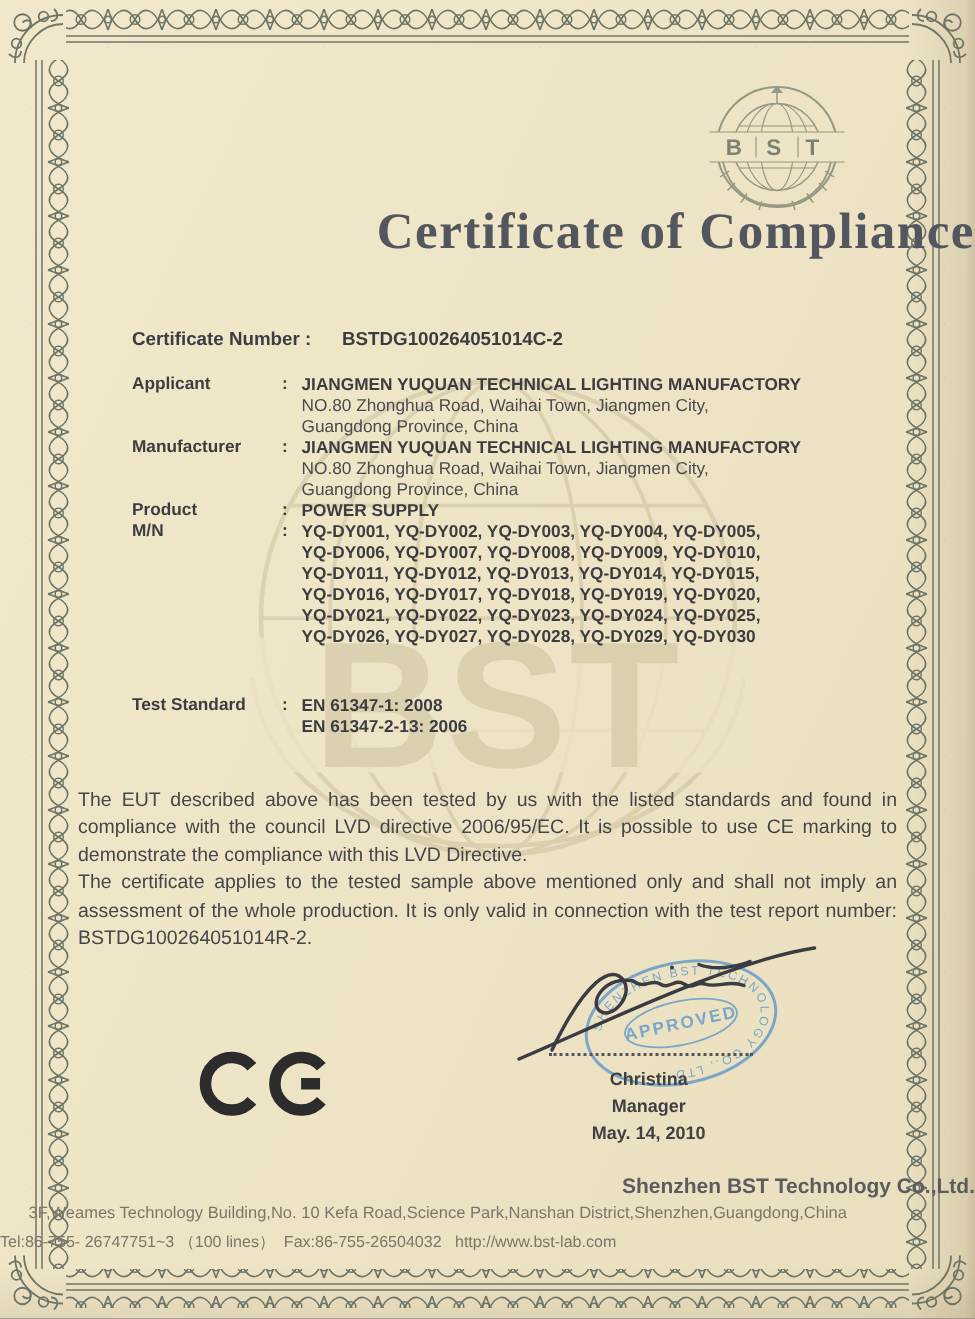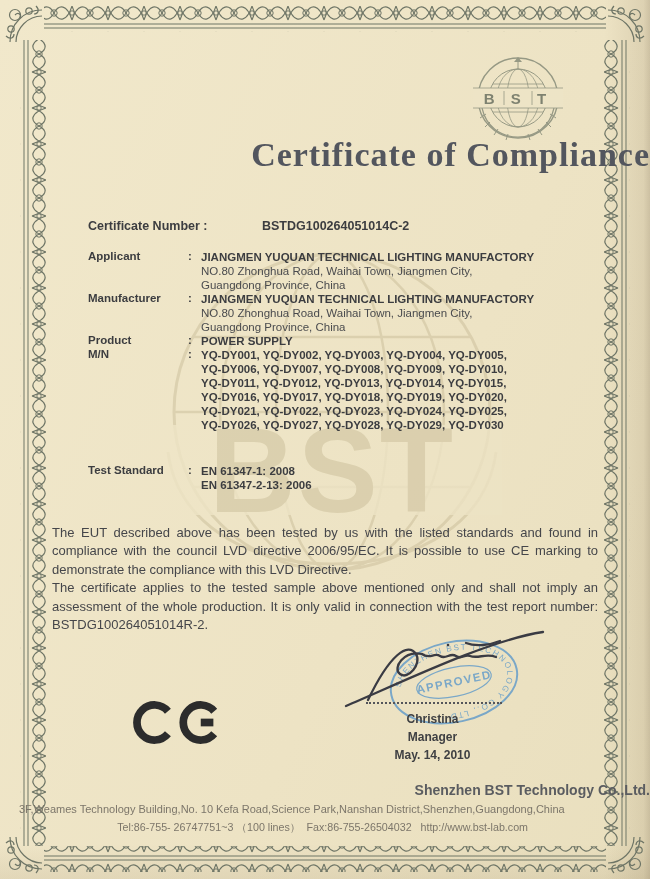--- a/index.html
+++ b/index.html
@@ -14,39 +14,39 @@
   .abs{position:absolute;}
   svg{display:block;}
   .frame{left:0;top:0;z-index:2;pointer-events:none;}
   .watermark{left:132px;top:212px;z-index:1;opacity:.30;}
   .logo{left:468px;top:48px;z-index:3;opacity:.85;}
   .title{left:0;top:136px;width:650px;margin:0;text-align:right;z-index:4;
     font-family:"Liberation Serif",serif;font-weight:700;font-size:34px;
     color:#53565e;letter-spacing:1px;}
   .certnum{top:219px;left:0;width:650px;z-index:4;font-size:12.5px;font-weight:700;color:#3c3d40;}
   .cn-label{position:absolute;left:88px;top:0;}
-  .cn-value{position:absolute;left:262px;top:0;}
+  .cn-value{position:absolute;left:228px;top:0;}
   .field{left:0;width:650px;z-index:4;font-size:11.5px;}
   .f-label{position:absolute;left:88px;top:0;font-weight:700;color:#3c3d40;}
   .f-colon{position:absolute;left:188px;top:0;font-weight:700;color:#3c3d40;}
   .f-lines{position:absolute;left:201px;right:44px;top:0;}
   .ln{line-height:14px;color:#4a4b4e;}
   .b{font-weight:700;color:#3c3d40;}
   .paras{left:52px;top:524px;width:546px;z-index:4;}
   .paras p{margin:0;font-size:13px;line-height:18.4px;text-align:justify;color:#45464a;}
   .ce{left:132px;top:700px;z-index:4;}
   .stamp{left:352px;top:620px;z-index:4;opacity:.88;}
   .sig{left:338px;top:626px;z-index:5;}
   .dotline{left:366px;top:688px;width:136px;height:14px;border-bottom:2px dotted #54555a;z-index:4;}
   .sigblock{left:350px;top:710px;width:165px;text-align:center;z-index:4;
     font-size:12px;font-weight:700;color:#3f4043;line-height:18px;}
   .f-company{left:0;top:782px;width:650px;text-align:right;z-index:4;
     font-size:14px;font-weight:700;color:#5a5c60;}
   .f-addr{left:0;top:803px;width:650px;text-align:left;z-index:4;font-size:11px;color:#7c766a;padding-left:19px;}
-  .f-contact{left:0;top:821px;width:528px;text-align:right;z-index:4;font-size:10.7px;color:#7c766a;white-space:pre;}
+  .f-contact{left:0;top:821px;width:528px;text-align:left;z-index:4;font-size:10.7px;color:#7c766a;white-space:pre;}
 </style>
 </head>
 <body>
 
 <div class="page">
 
   <svg class="watermark abs" width="400" height="400" viewBox="0 0 400 400">
     <g stroke="#b2a47c" fill="none" stroke-width="2.5">
       <circle cx="200" cy="200" r="158" stroke-width="3"></circle>
       <ellipse cx="200" cy="200" rx="56" ry="158"></ellipse>

